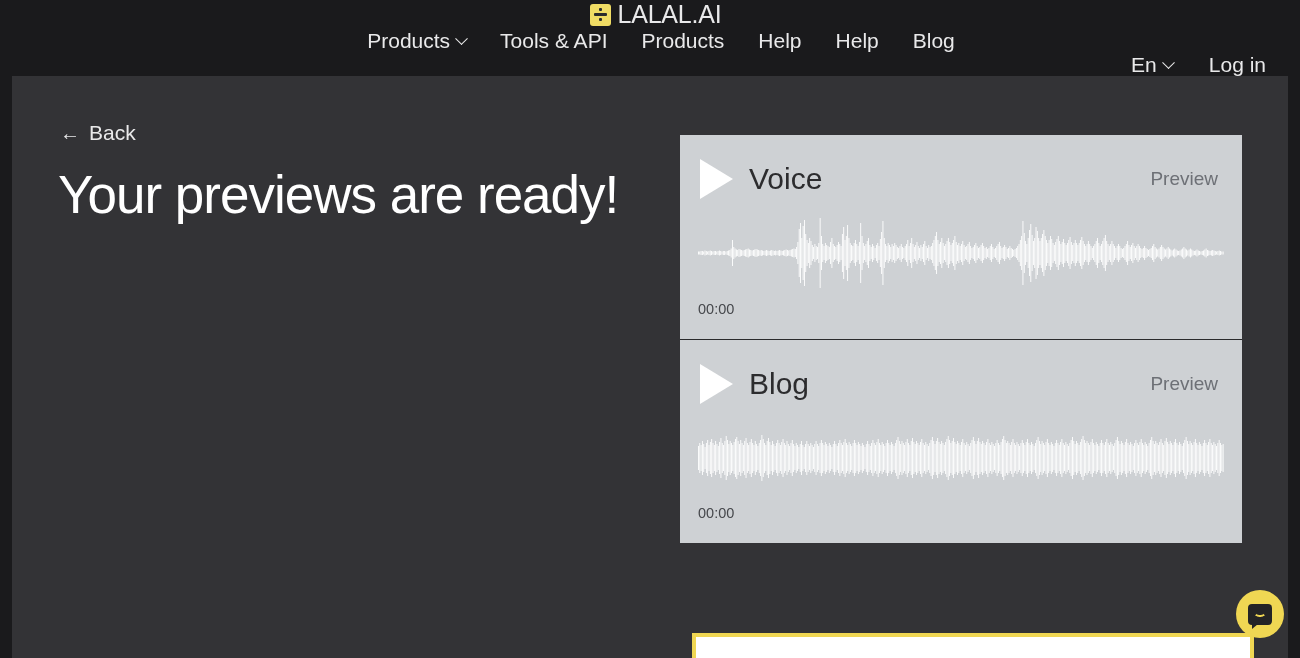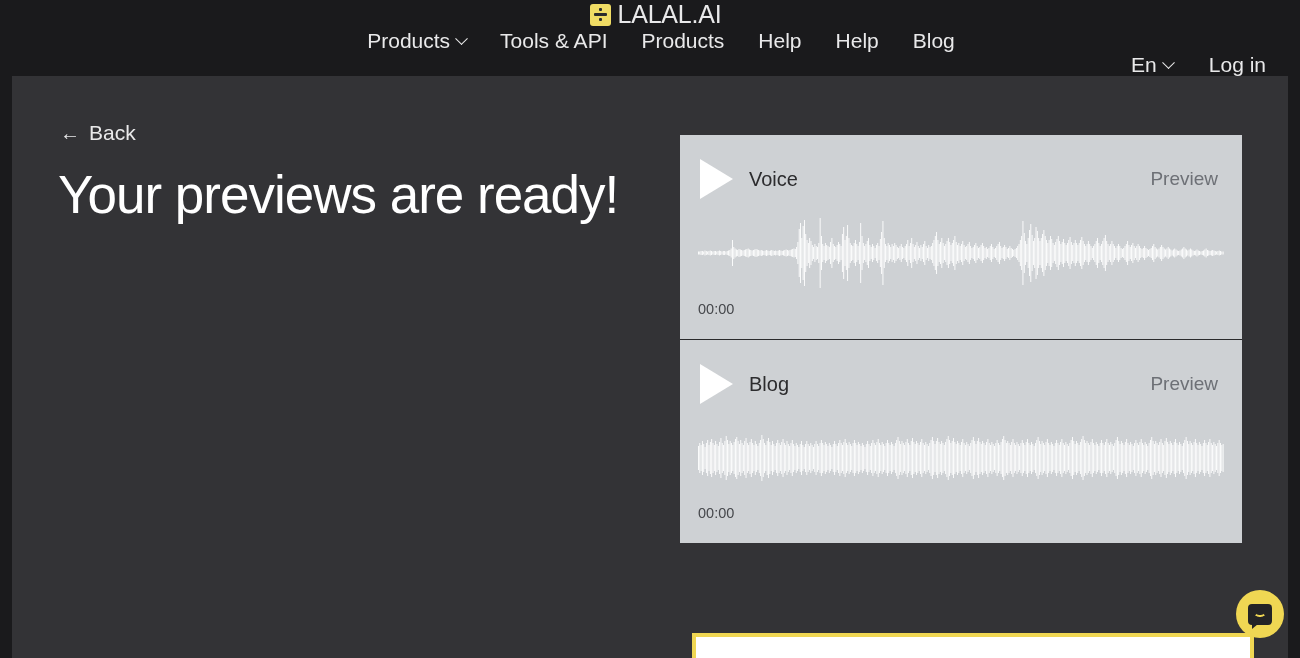--- a/index.html
+++ b/index.html
@@ -72,21 +72,21 @@
   }
   .track + .track { border-top: 1.5px solid #2a2a2c; }
   .track-head { display: flex; align-items: center; height: 44px; }
   .play-btn {
     width: 0; height: 0; flex: none; cursor: pointer;
     border-top: 20px solid transparent;
     border-bottom: 20px solid transparent;
     border-left: 33px solid #ffffff;
     margin-left: 2px;
   }
-  .track-title { color: #2c2c2e; font-size: 20px; margin-left: 16px; text-align: center; }
+  .track-title { color: #2c2c2e; font-size: 30px; margin-left: 16px; text-align: center; }
   .track-preview { margin-left: auto; color: #6d7076; font-size: 19px; margin-right: 6px; }
   .wave { position: relative; height: 76px; margin-top: 14px; display: flex;
           align-items: center; justify-content: center; overflow: hidden; }
   .wave svg { display: block; }
   .time { color: #46484c; font-size: 14.5px; position: absolute; left: 18px; bottom: 22px; }
 
   
   .plan-card {
     position: absolute; left: 680px; top: 557px; width: 562px; height: 101px;
     background: #ffffff; border: 4px solid #f0d753;

